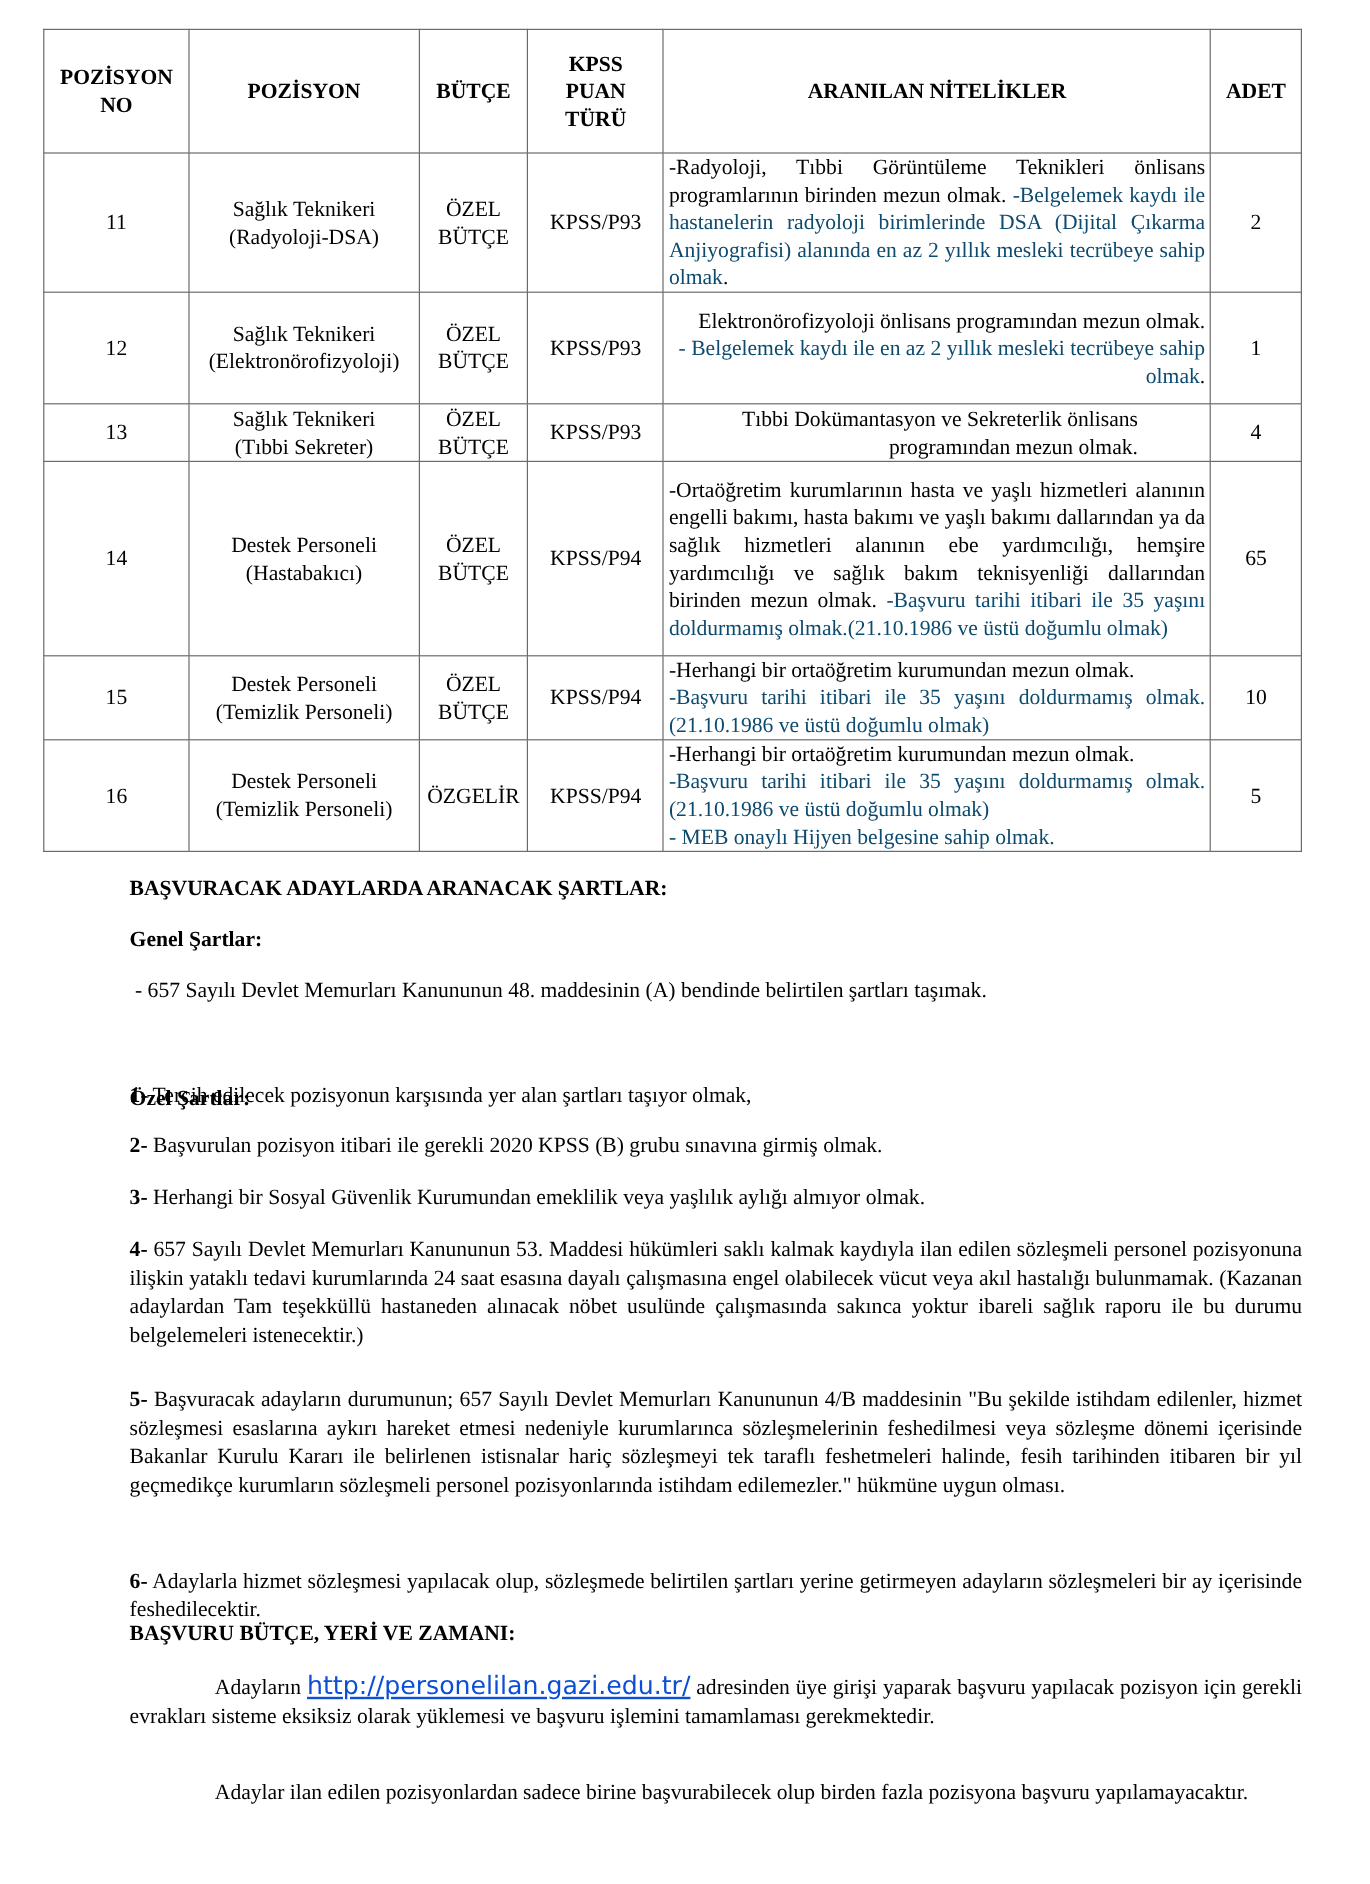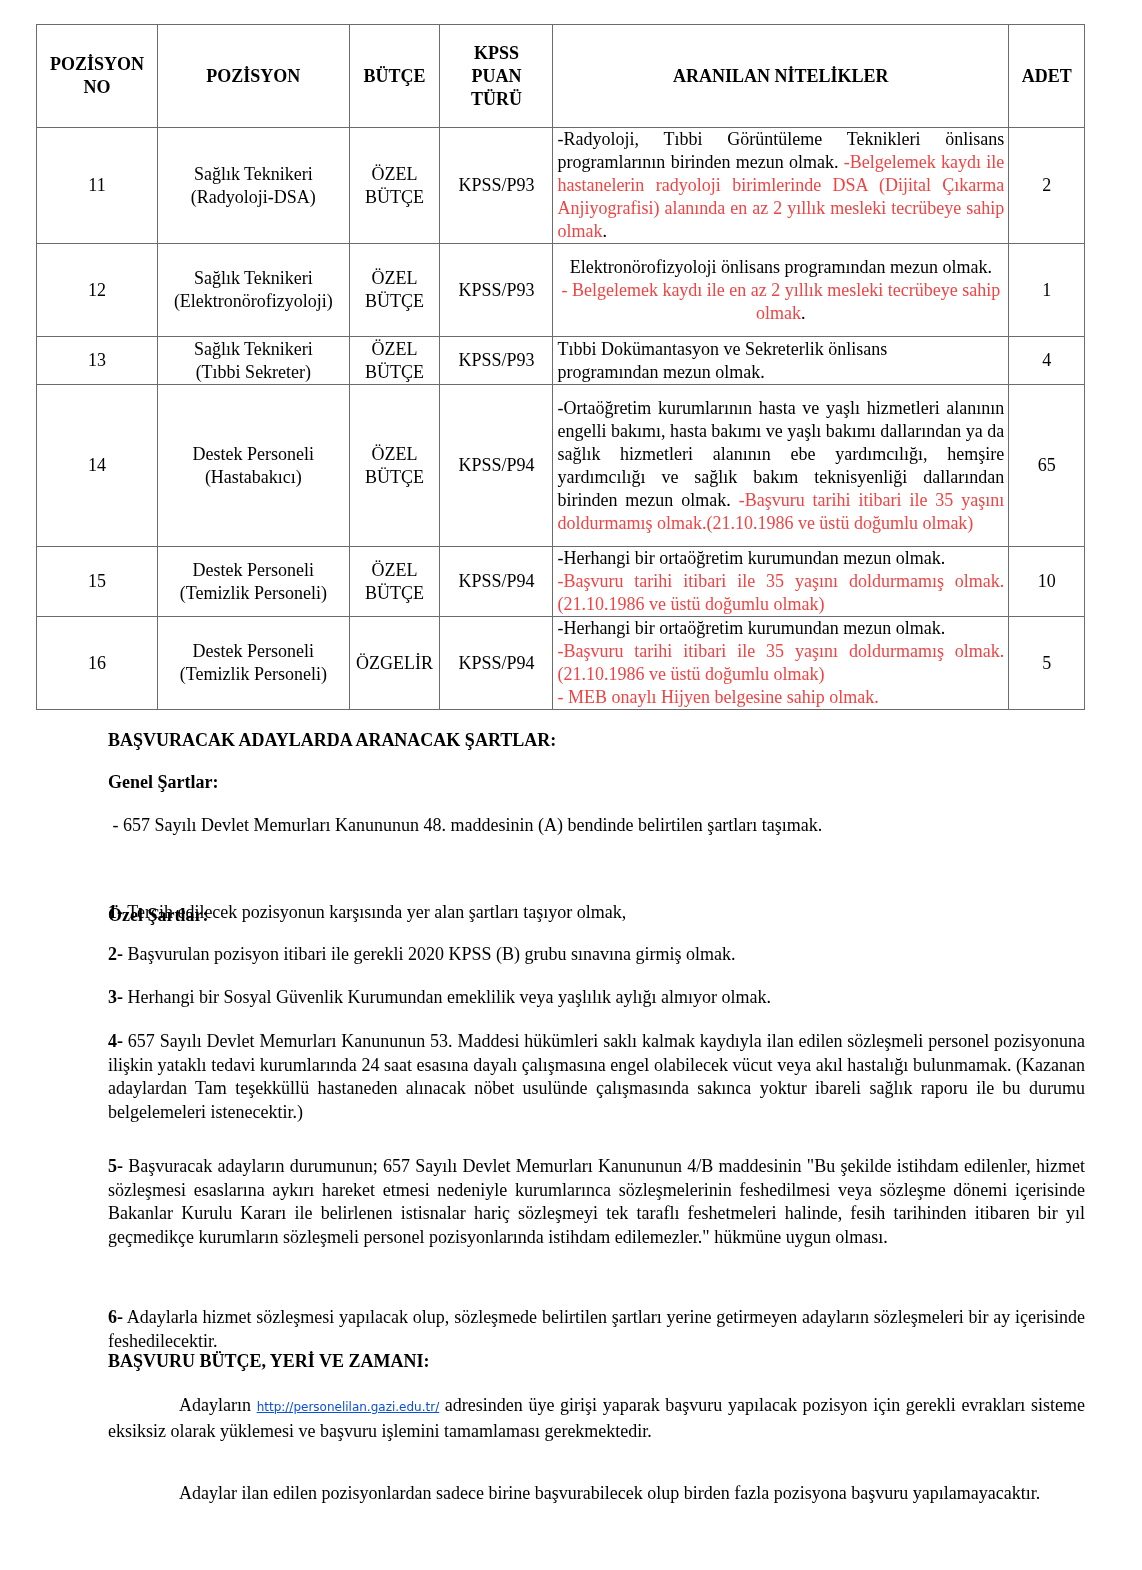--- a/index.html
+++ b/index.html
@@ -1,21 +1,21 @@
 <!DOCTYPE html>
 <html><head>
 <meta charset="utf-8">
 <style>
   html, body { margin: 0; padding: 0; background: #ffffff; }
   body {
     width: 1142px; height: 1570px; position: relative; overflow: hidden;
     font-family: "Liberation Serif", "DejaVu Serif", serif;
     color: #000;
   }
-  .red { color: #ef4444; }
+  .red { color: #0c4a6e; }
   table.pos {
     position: absolute; left: 36px; top: 24px;
     width: 1049px;
     border-collapse: collapse;
     font-size: 18px; line-height: 23px;
     table-layout: fixed;
   }
   table.pos th, table.pos td {
     border: 1.5px solid #6b6b6b;
     padding: 0 5px;
@@ -27,21 +27,21 @@
   table.pos td.c { text-align: center; }
   table.pos td.q { text-align: justify; padding: 0 4px; }
 
   .sec {
     position: absolute; left: 108px; width: 977px;
     font-size: 18px; line-height: 23.5px;
   }
   .h { font-weight: bold; }
   .para { text-align: justify; }
   .indent { text-indent: 71px; }
-  a.link { color: #1a0dab; color: #0b4fd6; font-family: "DejaVu Sans", "Liberation Sans", sans-serif; font-size: 12px; }
+  a.link { color: #1a0dab; color: #0b4fd6; font-family: "DejaVu Sans", "Liberation Sans", sans-serif; font-size: 21px; }
 </style>
 </head>
 <body>
 
 <table class="pos">
   <colgroup>
     <col style="width:120px">
     <col style="width:190px">
     <col style="width:90px">
     <col style="width:112px">
@@ -67,30 +67,30 @@
       <td class="c">KPSS/P93</td>
       <td class="q"><span>-Radyoloji, Tıbbi Görüntüleme Teknikleri önlisans programlarının birinden mezun olmak.</span> <span class="red">-Belgelemek kaydı ile hastanelerin radyoloji birimlerinde DSA (Dijital Çıkarma Anjiyografisi) alanında en az 2 yıllık mesleki tecrübeye sahip olmak</span><span>.</span></td>
       <td class="c">2</td>
     </tr>
 
     <tr style="height:93px">
       <td class="c">12</td>
       <td class="c"><span>Sağlık Teknikeri</span><br><span>(Elektronörofizyoloji)</span></td>
       <td class="c"><span>ÖZEL</span><br><span>BÜTÇE</span></td>
       <td class="c">KPSS/P93</td>
-      <td class="q" style="text-align:center"><span>Elektronörofizyoloji önlisans programından mezun olmak.</span><br><span class="red">- Belgelemek kaydı ile en az 2 yıllık mesleki tecrübeye sahip olmak</span><span>.</span></td>
+      <td class="q" style="text-align:right"><span>Elektronörofizyoloji önlisans programından mezun olmak.</span><br><span class="red">- Belgelemek kaydı ile en az 2 yıllık mesleki tecrübeye sahip olmak</span><span>.</span></td>
       <td class="c">1</td>
     </tr>
 
     <tr style="height:48px">
       <td class="c">13</td>
       <td class="c"><span>Sağlık Teknikeri</span><br><span>(Tıbbi Sekreter)</span></td>
       <td class="c"><span>ÖZEL</span><br><span>BÜTÇE</span></td>
       <td class="c">KPSS/P93</td>
-      <td class="q" style="text-align:left;padding-right:60px"><span>Tıbbi Dokümantasyon ve Sekreterlik önlisans programından mezun olmak.</span></td>
+      <td class="q" style="text-align:right;padding-right:60px"><span>Tıbbi Dokümantasyon ve Sekreterlik önlisans programından mezun olmak.</span></td>
       <td class="c">4</td>
     </tr>
 
     <tr style="height:162px">
       <td class="c">14</td>
       <td class="c"><span>Destek Personeli</span><br><span>(Hastabakıcı)</span></td>
       <td class="c"><span>ÖZEL</span><br><span>BÜTÇE</span></td>
       <td class="c">KPSS/P94</td>
       <td class="q"><span>-Ortaöğretim kurumlarının hasta ve yaşlı hizmetleri alanının engelli bakımı, hasta bakımı ve yaşlı bakımı dallarından ya da sağlık hizmetleri alanının ebe yardımcılığı, hemşire yardımcılığı ve sağlık bakım teknisyenliği dallarından birinden mezun olmak.</span> <span class="red">-Başvuru tarihi itibari ile 35 yaşını doldurmamış olmak.(21.10.1986 ve üstü doğumlu olmak)</span></td>
       <td class="c">65</td>

